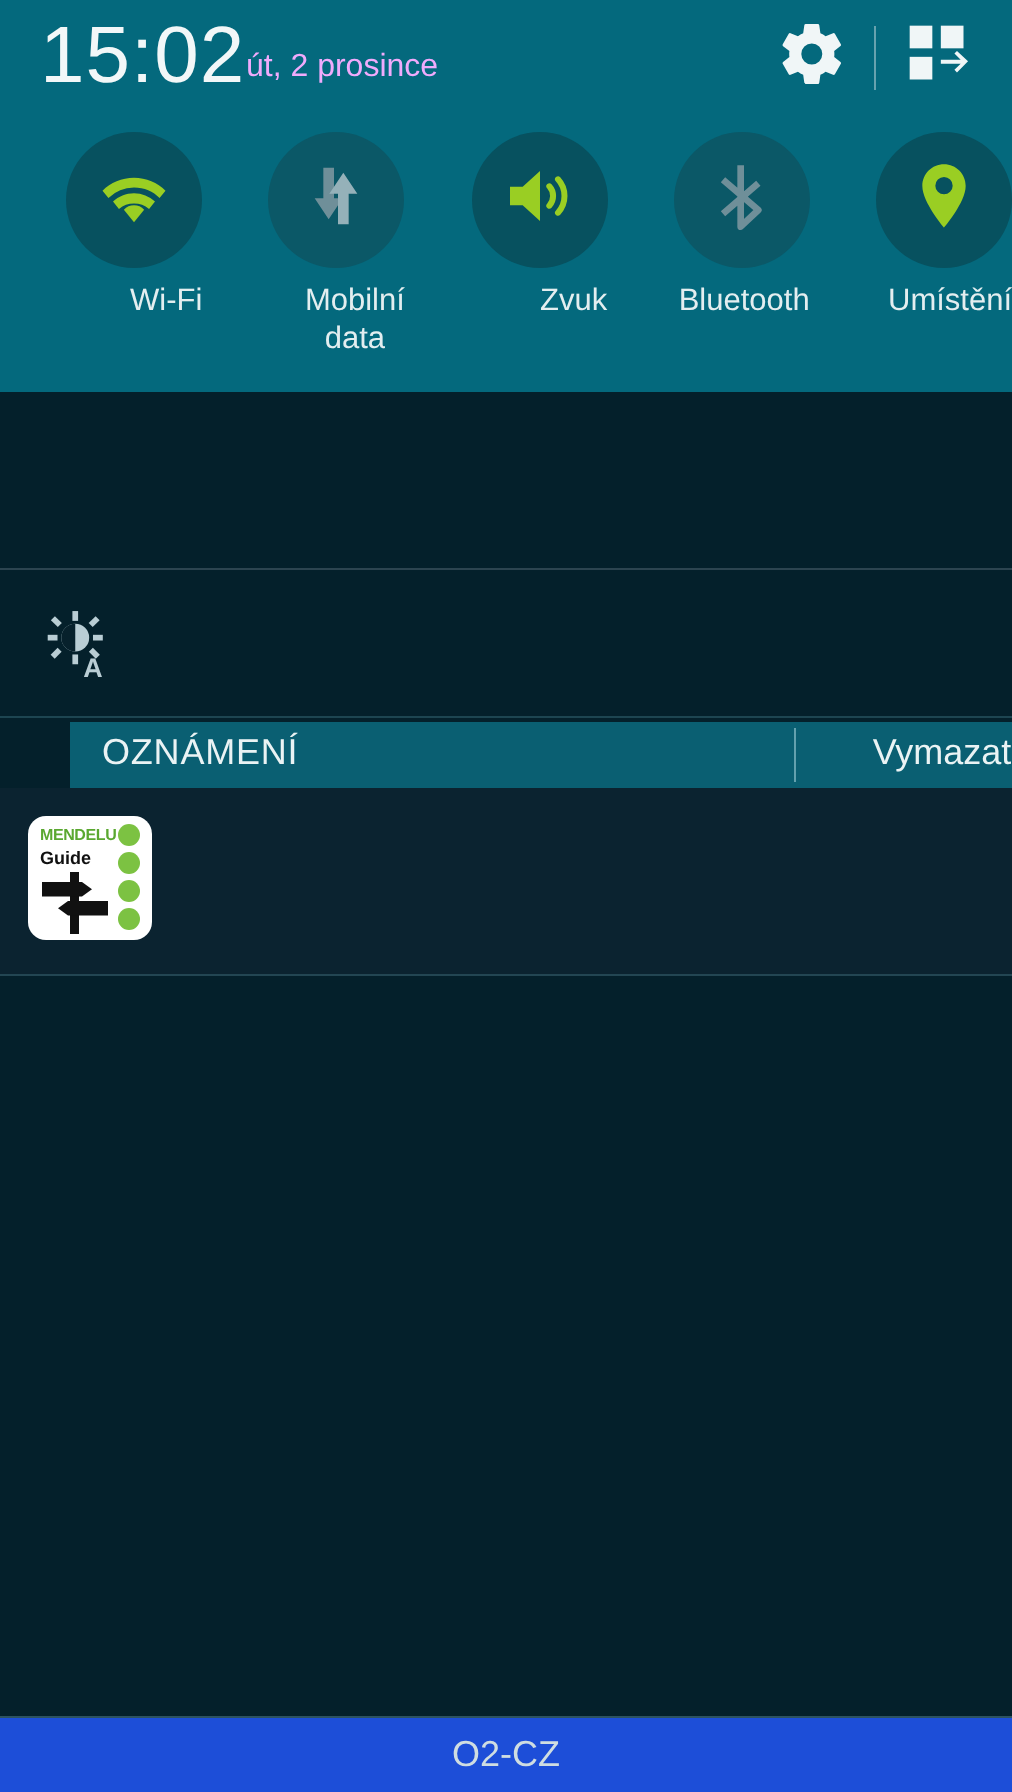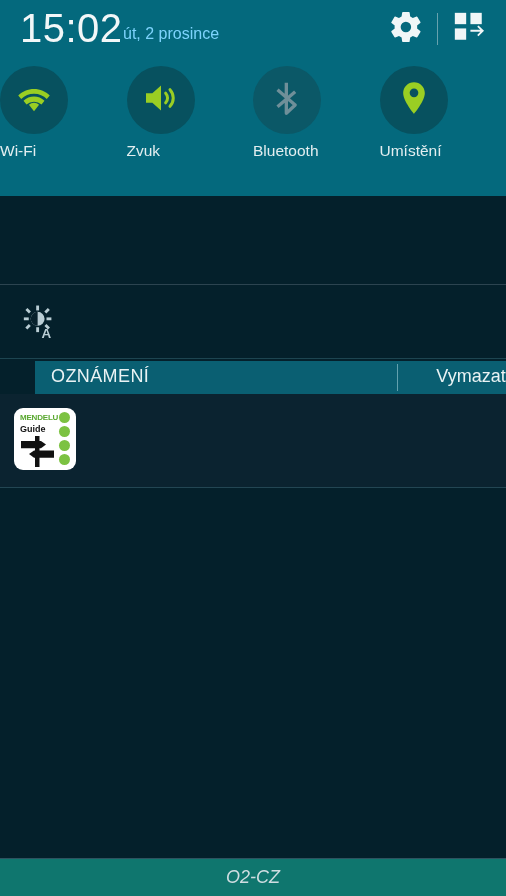--- a/index.html
+++ b/index.html
@@ -20,33 +20,33 @@
   .status-row {
     position:absolute; left:0; top:0; width:506px; height:58px;
   }
   .clock {
     position:absolute; left:20px; top:6px;
     font-size:40px; font-weight:300; color:#f2f7f8;
     letter-spacing:0.5px; line-height:44px;
   }
   .date {
     position:absolute; left:123px; top:24px;
-    font-size:16px; color:#7dd3fc; line-height:20px;
+    font-size:16px; color:#f0abfc; line-height:20px;
   }
   .hdr-icons { position:absolute; right:14px; top:8px; height:42px; display:flex; align-items:center; }
   .gear-btn { width:46px; height:42px; display:flex; align-items:center; justify-content:center; }
   .hdr-div { width:1px; height:32px; background:#67a2ae; margin:0 8px; }
   .grid-btn { width:46px; height:42px; display:flex; align-items:center; justify-content:center; }
 
   
   .toggles {
     position:absolute; left:0; top:66px; width:506px; height:124px;
     display:flex;
   }
-  .toggle { flex:1; display:flex; flex-direction:column; align-items:flex-start; }
+  .toggle { flex:1; display:flex; flex-direction:column; align-items:flex-end; }
   .tg-circle {
     width:68px; height:68px; border-radius:50%;
     display:flex; align-items:center; justify-content:center;
     background:#07515f;
   }
   .tg-circle.off { background:#0b5867; }
   .tg-label {
     margin-top:7px; font-size:15.5px; color:#e3eef0; text-align:center;
     line-height:19px; font-weight:400;
   }
@@ -141,22 +141,21 @@
   }
   .notif-time {
     position:absolute; right:14px; top:417px;
     font-size:17px; color:#9fb0b7;
   }
 
   
   .body-fill { position:absolute; left:0; top:488px; width:506px; height:371px; background:#04202b; }
   .bottom-bar {
     position:absolute; left:0; top:859px; width:506px; height:37px;
-    background:#0f766e;
-    font-style:italic;
+    background:#1d4ed8;
   }
   .carrier {
     position:absolute; left:0; top:8px; width:506px;
     text-align:center; font-size:18px; color:#cfdde1;
   }
 </style>
 </head>
 <body>
 
 <div id="screen">
@@ -198,20 +197,32 @@
             <svg width="42" height="42" viewBox="0 0 24 24">
               <path fill="#9ace23" d="M12 19.5l2.9-3.6a4 4 0 0 0-5.8 0L12 19.5z"></path>
               <path fill="#9ace23" d="M12 11.2c-2.3 0-4.4.9-6 2.4l1.7 2.1a6.7 6.7 0 0 1 8.6 0l1.7-2.1a8.9 8.9 0 0 0-6-2.4z"></path>
               <path fill="#9ace23" d="M12 6.8c-3.5 0-6.7 1.4-9 3.7l1.7 2.1A10.6 10.6 0 0 1 12 9.6c2.9 0 5.5 1.1 7.3 3l1.7-2.1c-2.3-2.3-5.5-3.7-9-3.7z"></path>
             </svg>
           </span>
         </div>
         <div class="tg-label">Wi-Fi</div>
       </div>
 
+      <div class="toggle">
+        <div class="tg-circle off">
+          <span>
+            <svg width="40" height="40" viewBox="0 0 24 24">
+              <path fill="#6f8f99" d="M8.2 3.5h3.2v9.2h2.6L9.8 19 5.6 12.7h2.6z"></path>
+              <path fill="#95b1b9" d="M15.8 20.5h-3.2v-9.2H10L14.2 5l4.2 6.3h-2.6z"></path>
+            </svg>
+          </span>
+        </div>
+        <div class="tg-label" style="white-space:pre-line">Mobilní
+data</div>
+      </div>
 
       <div class="toggle">
         <div class="tg-circle">
           <span>
             <svg width="40" height="40" viewBox="0 0 24 24">
               <path fill="#9ace23" d="M3 9.2v5.6h3.8L12 19.5V4.5L6.8 9.2z"></path>
               <path fill="none" stroke="#9ace23" stroke-width="1.8" stroke-linecap="round" d="M14.8 9.1a4.3 4.3 0 0 1 0 5.8"></path>
               <path fill="none" stroke="#9ace23" stroke-width="1.8" stroke-linecap="round" d="M17.4 7a7.4 7.4 0 0 1 0 10"></path>
             </svg>
           </span>

